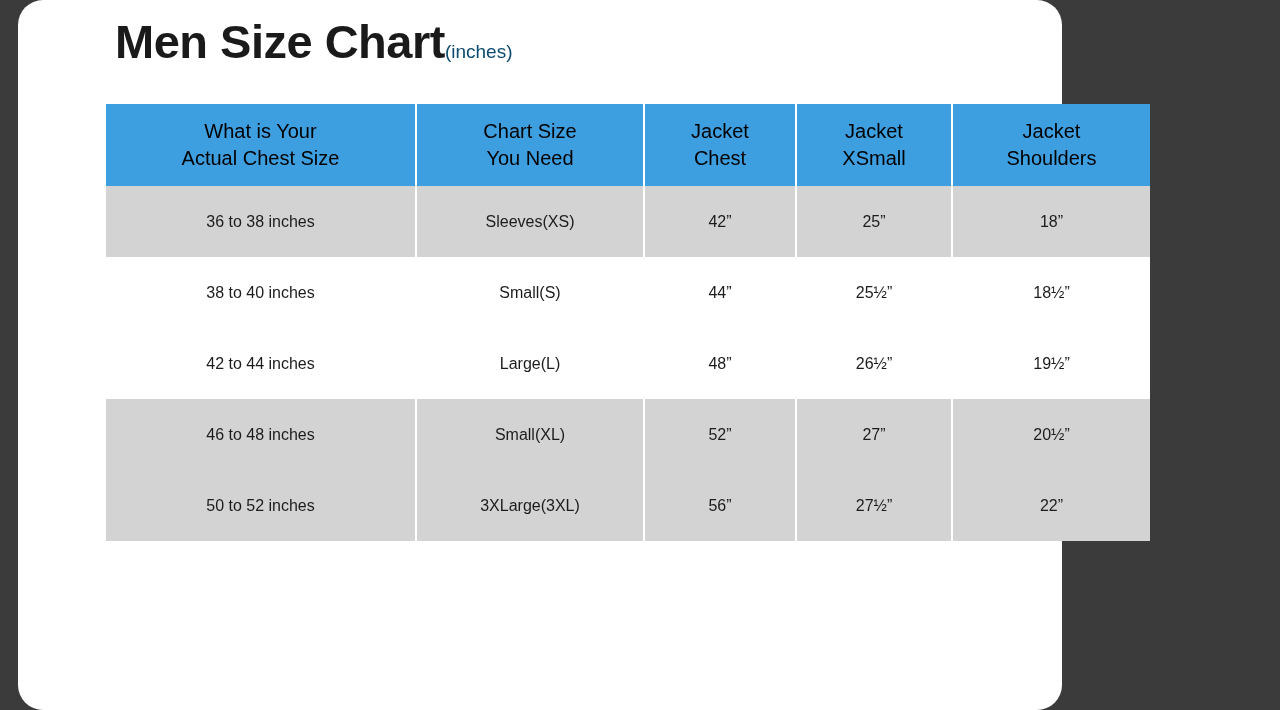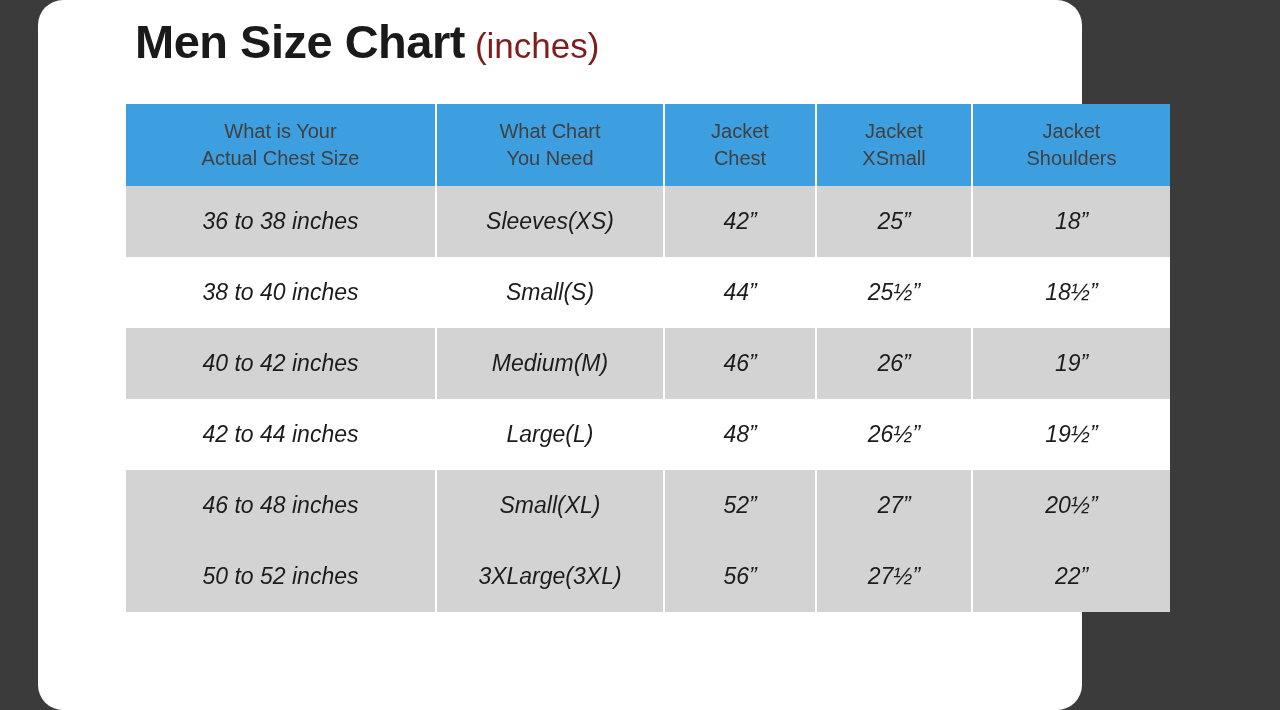--- a/index.html
+++ b/index.html
@@ -24,21 +24,21 @@
     position: absolute;
     top: 0;
     height: 710px;
     background: #3b3b3b;
   }
   .gutter.left  { left: 0;    width: 30px; }
   .gutter.right { right: 0;   width: 30px; }
 
   .sheet {
     position: absolute;
-    left: 38px;
+    left: 18px;
     top: 0;
     width: 1044px;
     height: 710px;
     background: #ffffff;
     border-radius: 25px;
   }
 
   .title-row {
     position: absolute;
     left: 97px;
@@ -47,55 +47,53 @@
     align-items: baseline;
   }
   .title-main {
     font-size: 47px;
     font-weight: bold;
     color: #1a1a1a;
     letter-spacing: -0.5px;
     line-height: 1;
   }
   .title-sub {
-    font-size: 35px;
-    color: #7f1d1d;
-    margin-left: 10px;
+    font-size: 19px;
+    color: #0c4a6e;
     line-height: 1;
   }
 
   table.chart {
     position: absolute;
     left: 88px;
     top: 104px;
     width: 1044px;
     border-collapse: collapse;
     table-layout: fixed;
   }
   table.chart th {
     background: #3d9fe0;
-    color: #404040;
+    color: #000000;
     font-weight: normal;
     font-size: 20px;
     line-height: 1.35;
     padding: 14px 16px;
     text-align: center;
     vertical-align: middle;
     border-right: 2px solid #ffffff;
   }
   table.chart th:last-child { border-right: none; }
 
   table.chart td {
-    font-size: 23px;
+    font-size: 16px;
     color: #1c1c1c;
     text-align: center;
     vertical-align: middle;
     height: 69px;
     border-right: 2px solid #ffffff;
-    font-style: italic;
   }
   table.chart td:last-child { border-right: none; }
 
   tr.band-grey td { background: #d3d3d3; }
   tr.band-white td { background: #ffffff; }
 
   .col-0 { width: 310px; }
   .col-1 { width: 228px; }
   .col-2 { width: 152px; }
   .col-3 { width: 156px; }
@@ -124,21 +122,21 @@
         <col class="col-3">
         <col class="col-4">
       </colgroup>
       <thead>
         <tr>
           <th>
             <span>What is Your</span><br>
             <span>Actual Chest Size</span>
           </th>
           <th>
-            <span>What Chart</span><br>
+            <span>Chart Size</span><br>
             <span>You Need</span>
           </th>
           <th>
             <span>Jacket</span><br>
             <span>Chest</span>
           </th>
           <th>
             <span>Jacket</span><br>
             <span>XSmall</span>
           </th>
@@ -156,27 +154,20 @@
           <td>25”</td>
           <td>18”</td>
         </tr>
         <tr class="band-white">
           <td>38 to 40 inches</td>
           <td>Small(S)</td>
           <td>44”</td>
           <td>25½”</td>
           <td>18½”</td>
         </tr>
-        <tr class="band-grey">
-          <td>40 to 42 inches</td>
-          <td>Medium(M)</td>
-          <td>46”</td>
-          <td>26”</td>
-          <td>19”</td>
-        </tr>
         <tr class="band-white">
           <td>42 to 44 inches</td>
           <td>Large(L)</td>
           <td>48”</td>
           <td>26½”</td>
           <td>19½”</td>
         </tr>
         <tr class="band-grey">
           <td>46 to 48 inches</td>
           <td>Small(XL)</td>

